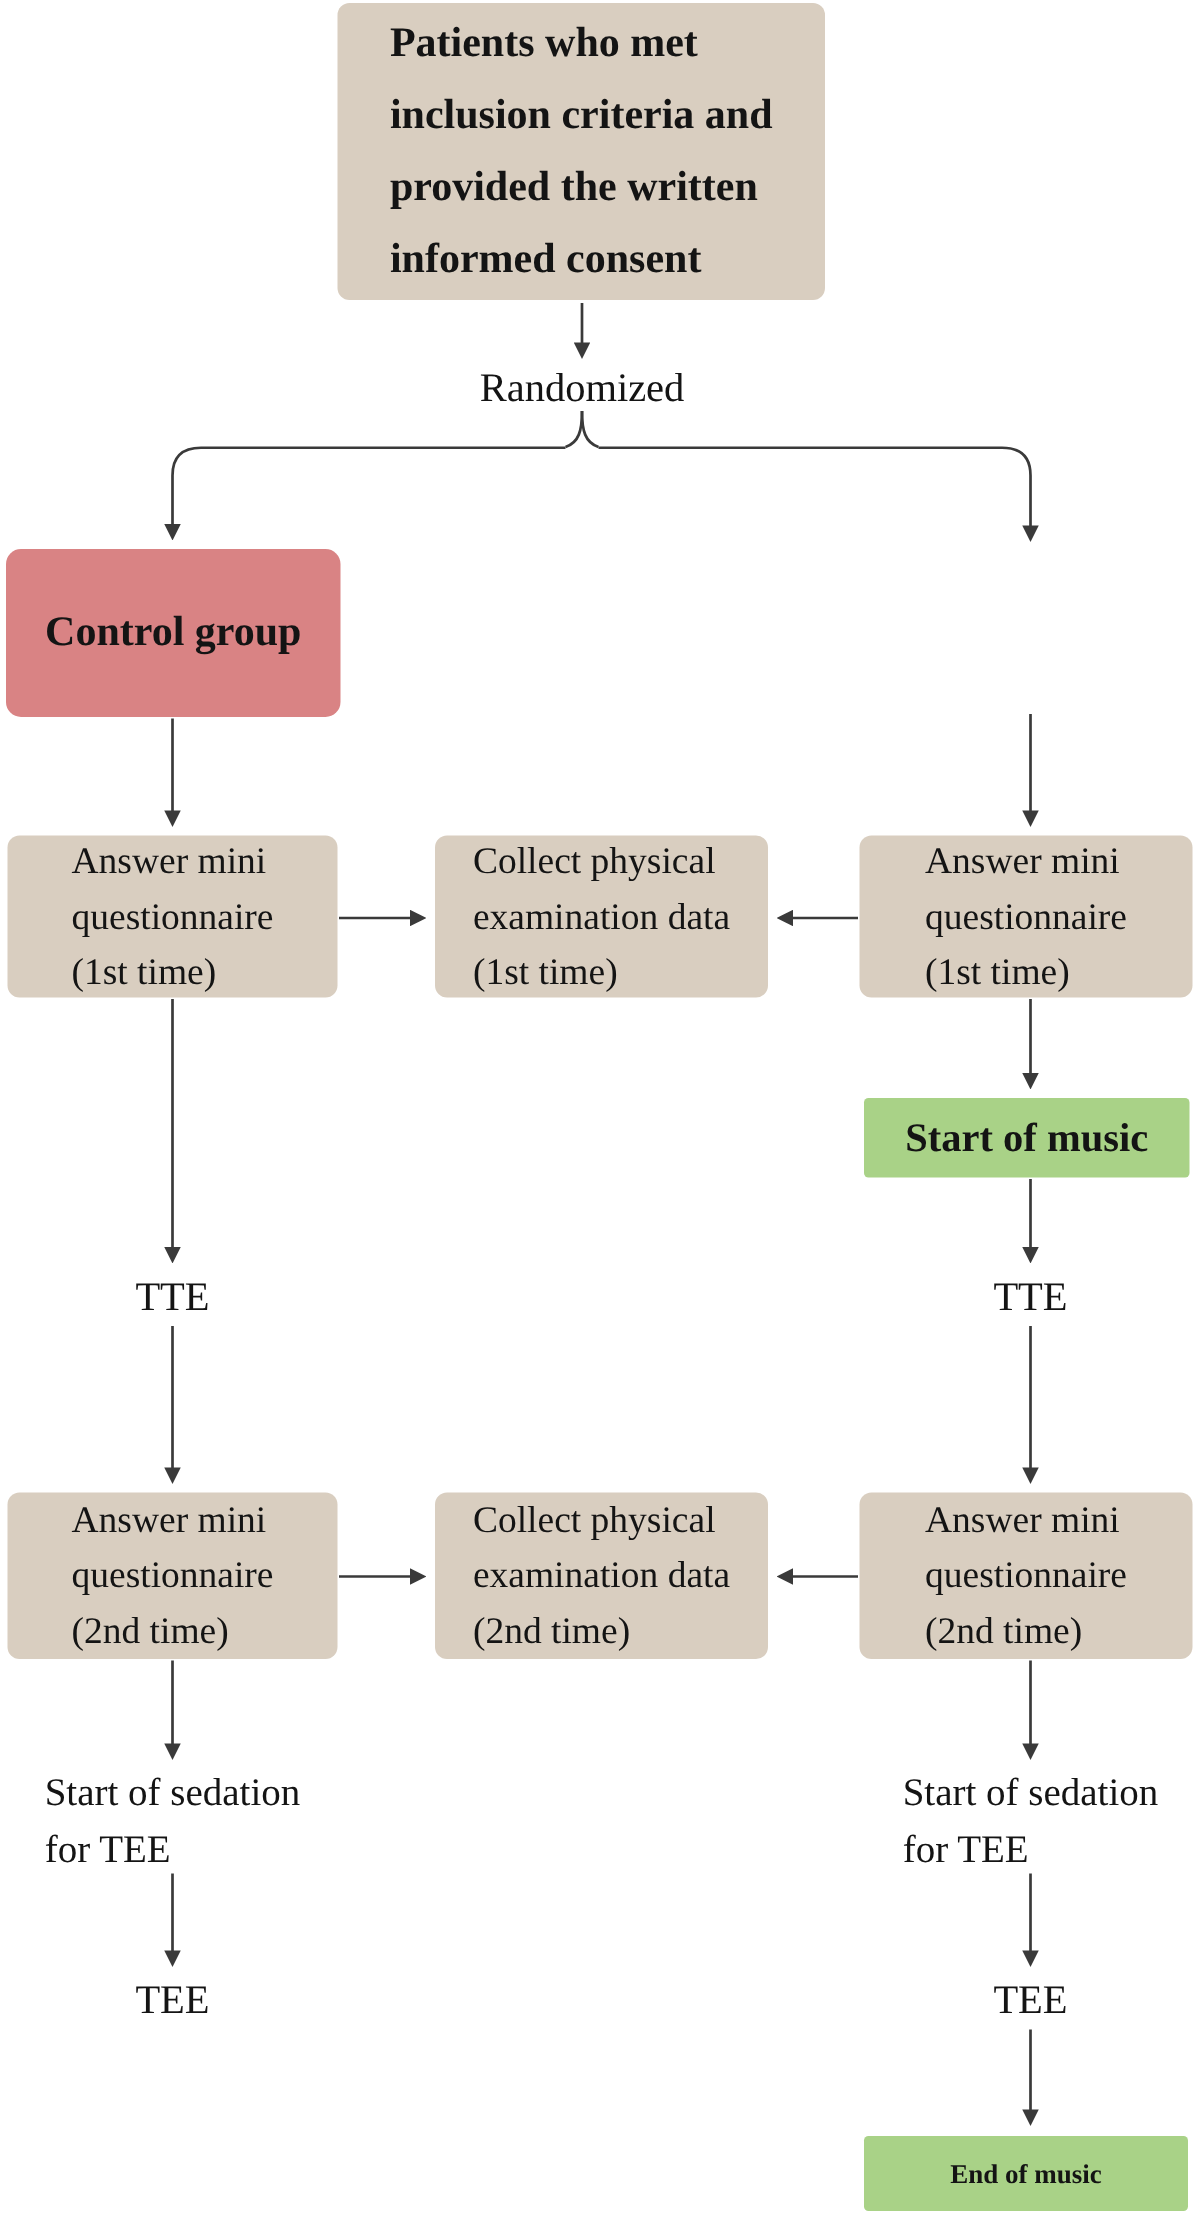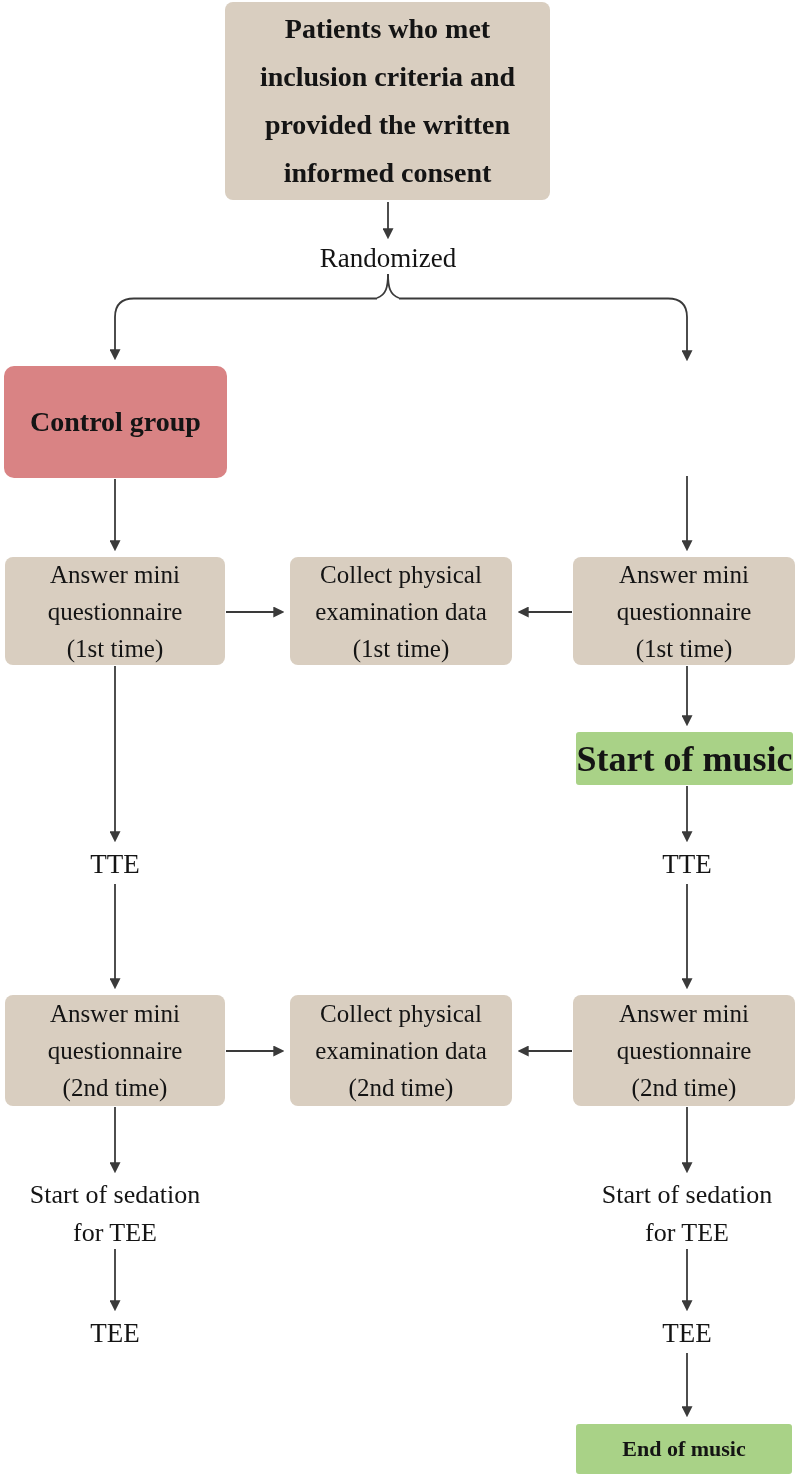--- a/index.html
+++ b/index.html
@@ -18,47 +18,47 @@
     background: var(--background);
     font-family: "Liberation Serif", "DejaVu Serif", serif;
     color: var(--text);
     overflow: hidden;
   }
   .node {
     position: absolute;
     display: flex;
     align-items: center;
     justify-content: center;
-    text-align: center;
+    text-align: left;
     white-space: pre-line;
     box-sizing: border-box;
   }
   .box-tan  { background: var(--tan);  border-radius: 8px; }
   .box-red  { background: var(--red);  border-radius: 10px; }
   .box-green{ background: var(--green); border-radius: 3px; }
   .bold { font-weight: bold; }
 
   #patients-box      { left:225px; top:2px;    width:325px; height:198px; font-size:28px; line-height:48px; }
   #randomized-label  { left:288px; top:241px;  width:200px; height:34px;  font-size:27px; }
   #control-box       { left:4px;   top:366px;  width:223px; height:112px; font-size:28px; }
   #intervention-box  { left:576px; top:367px;  width:217px; height:108px; font-size:27px; line-height:50px; }
   #q1-left-box       { left:5px;   top:557px;  width:220px; height:108px; font-size:25px; line-height:37px; }
   #collect1-box      { left:290px; top:557px;  width:222px; height:108px; font-size:25px; line-height:37px; }
   #q1-right-box      { left:573px; top:557px;  width:222px; height:108px; font-size:25px; line-height:37px; }
-  #start-music-box   { left:576px; top:732px;  width:217px; height:53px;  font-size:36px; }
+  #start-music-box   { left:576px; top:732px;  width:217px; height:53px;  font-size:27px; }
   #tte-left-label    { left:65px;  top:848px;  width:100px; height:32px;  font-size:27px; }
   #tte-right-label   { left:637px; top:848px;  width:100px; height:32px;  font-size:27px; }
   #q2-left-box       { left:5px;   top:995px;  width:220px; height:111px; font-size:25px; line-height:37px; }
   #collect2-box      { left:290px; top:995px;  width:222px; height:111px; font-size:25px; line-height:37px; }
   #q2-right-box      { left:573px; top:995px;  width:222px; height:111px; font-size:25px; line-height:37px; }
   #sedation-left-label  { left:15px;  top:1180px; width:200px; height:68px; font-size:26px; line-height:38px; }
   #sedation-right-label { left:587px; top:1180px; width:200px; height:68px; font-size:26px; line-height:38px; }
   #tee-left-label    { left:65px;  top:1317px; width:100px; height:32px;  font-size:27px; }
   #tee-right-label   { left:637px; top:1317px; width:100px; height:32px;  font-size:27px; }
-  #end-music-box     { left:576px; top:1424px; width:216px; height:50px;  font-size:22px; }
+  #end-music-box     { left:576px; top:1424px; width:216px; height:50px;  font-size:18px; }
 
   #arrows { position:absolute; left:0; top:0; width:800px; height:1481px; }
   #arrows path { stroke: var(--line); stroke-width: 1.8; fill: none; }
   #arrows .head { fill: var(--line); stroke: none; }
 </style>
 </head>
 <body>
 
 <div id="stage">
 

